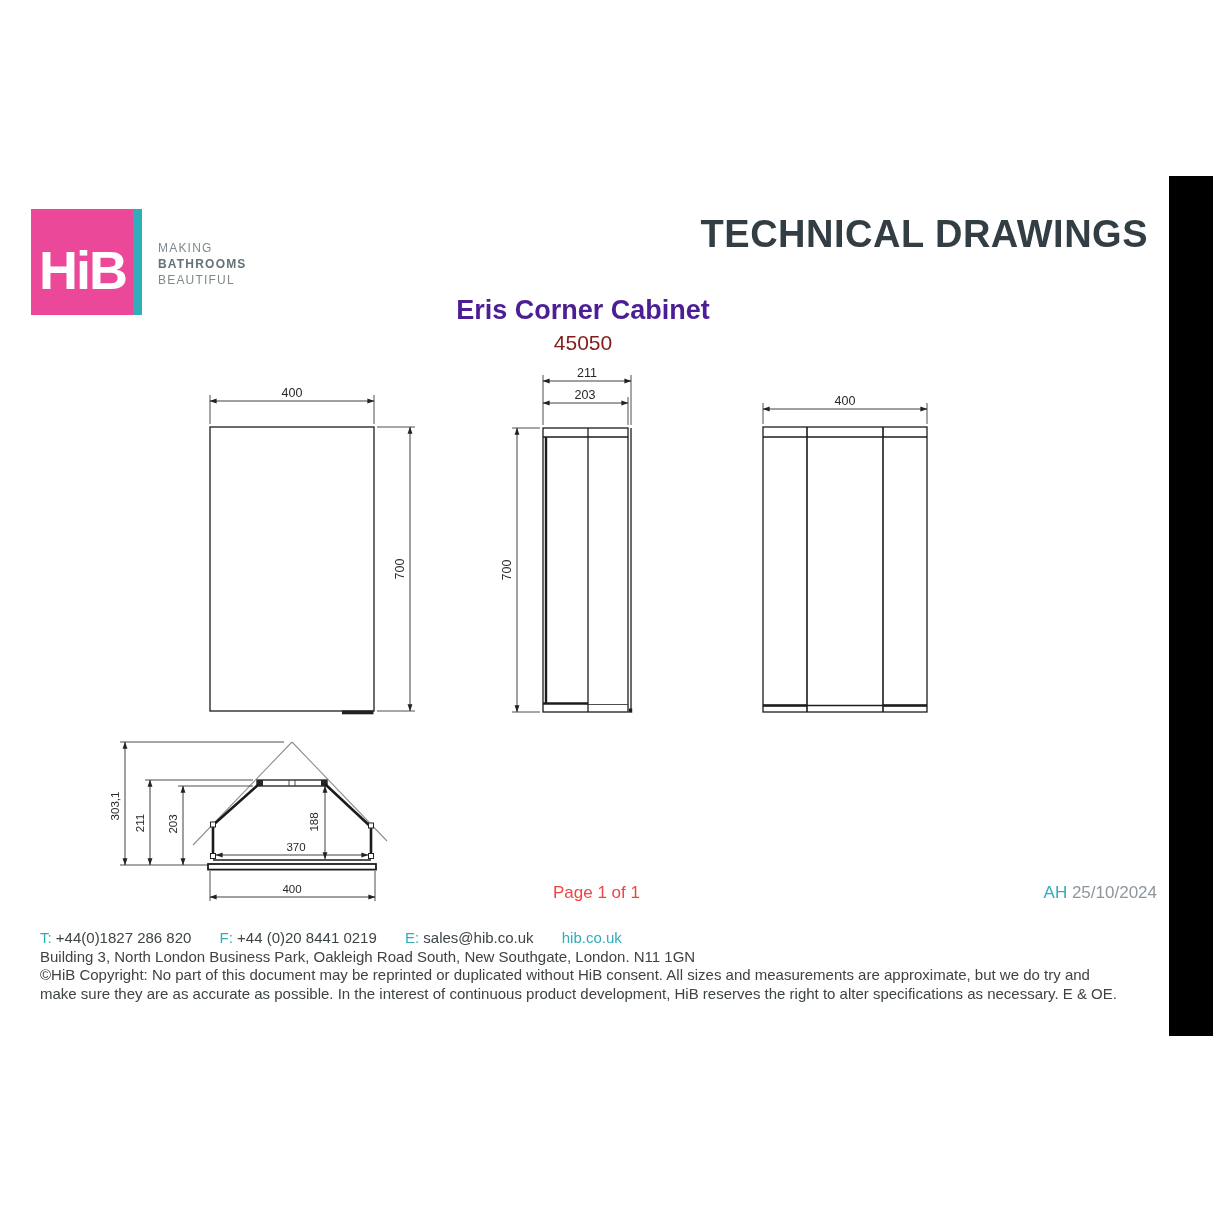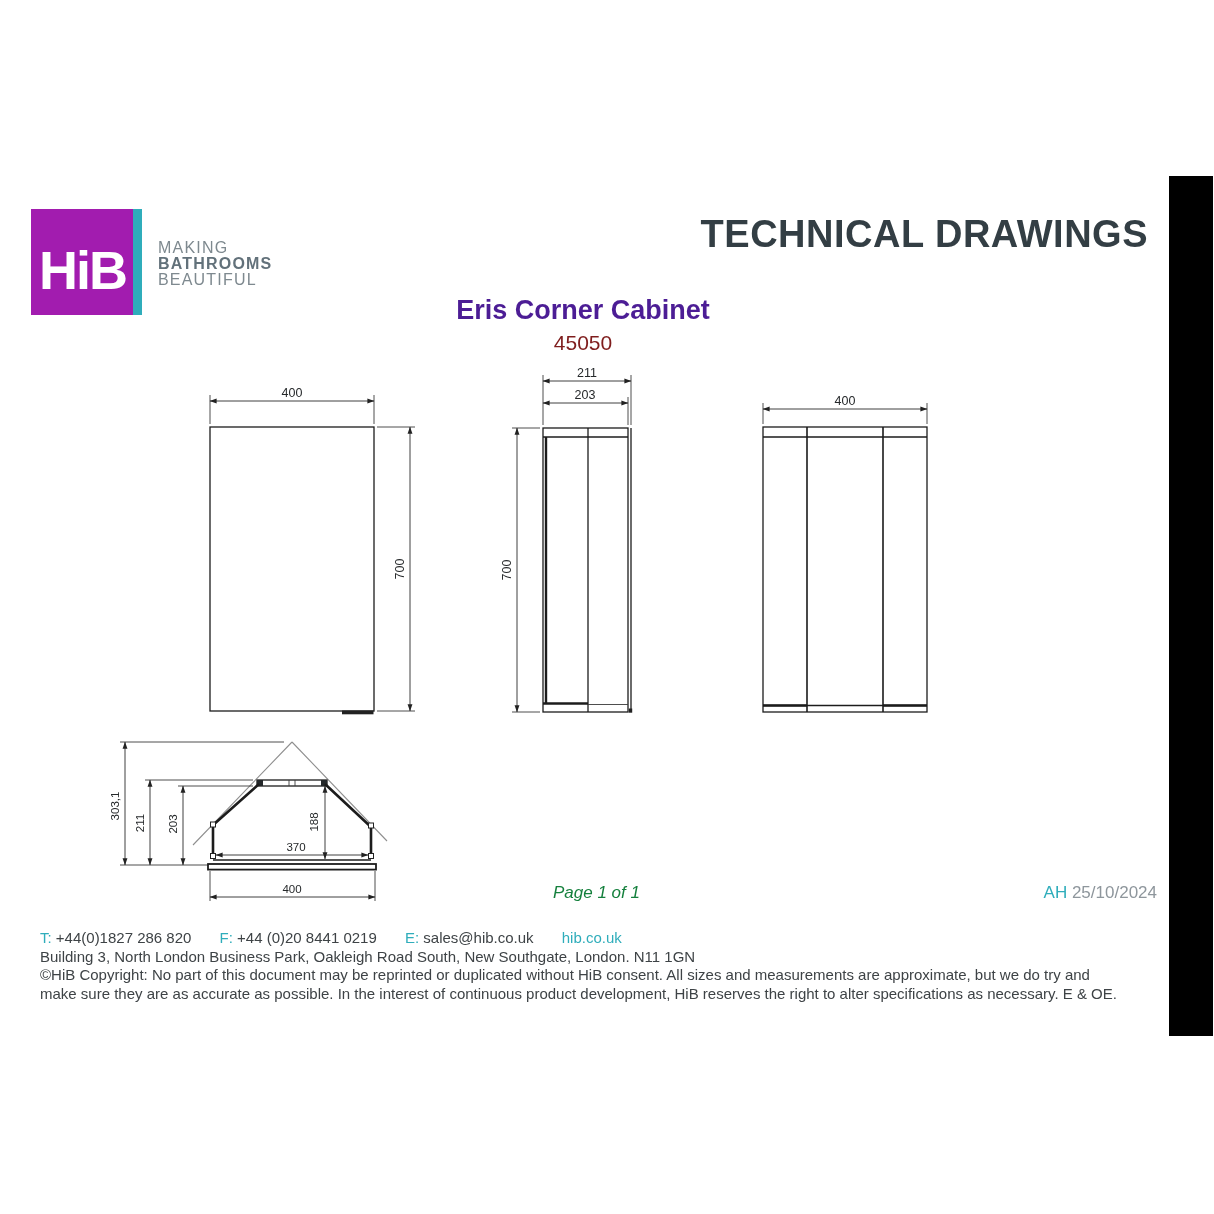--- a/index.html
+++ b/index.html
@@ -2,24 +2,24 @@
 <html><head>
 <meta charset="utf-8">
 <style>
   html,body{margin:0;padding:0;background:#fff;}
   .page{
     position:relative;width:1214px;height:1214px;background:#ffffff;overflow:hidden;
     font-family:"Liberation Sans","DejaVu Sans",sans-serif;
   }
   .black-bar{position:absolute;left:1169px;top:176px;width:44px;height:860px;background:#000;}
   
-  .logo-square{position:absolute;left:31px;top:209px;width:102px;height:106px;background:#a21caf;}
+  .logo-square{position:absolute;left:31px;top:209px;width:102px;height:106px;background:#ec4899;}
   .logo-strip{position:absolute;right:-9px;top:0;width:9px;height:106px;background:#2fadbb;}
   .logo-text{position:absolute;left:8px;bottom:14px;color:#fff;font-size:54px;font-weight:bold;letter-spacing:-2px;}
-  .tagline{position:absolute;left:158px;top:240px;font-size:16px;line-height:16px;letter-spacing:1.2px;color:#7e898f;}
+  .tagline{position:absolute;left:158px;top:240px;font-size:12px;line-height:16px;letter-spacing:1.2px;color:#7e898f;}
   .tagline .bold{color:#62717a;font-weight:bold;}
   
   .doc-title{position:absolute;top:213px;left:500px;width:648px;margin:0;text-align:right;
     font-size:38px;font-weight:bold;color:#333e44;letter-spacing:.5px;}
   .product-name{position:absolute;top:295px;left:383px;width:400px;margin:0;text-align:center;
     font-size:27px;font-weight:bold;color:#4c1d95;}
   .product-code{position:absolute;top:331px;left:383px;width:400px;text-align:center;
     font-size:21px;color:#7f1d1d;}
   
   .drawings{position:absolute;left:0;top:360px;}
@@ -28,21 +28,21 @@
   .thick{stroke:#1c1c1c;stroke-width:2.4;fill:none;}
   .thk2{stroke:#1c1c1c;stroke-width:2.6;fill:none;}
   .thin{stroke:#3a3a3a;stroke-width:.9;fill:none;}
   .wall{stroke:#8f8f8f;stroke-width:1.1;fill:none;}
   .dimln{stroke:#2a2a2a;stroke-width:.9;fill:none;}
   .dim{font-family:"Liberation Sans","DejaVu Sans",sans-serif;font-size:12.5px;fill:#26292b;text-anchor:middle;}
   .dim-sm{font-size:11.5px;}
   .blk{fill:#fff;stroke:#222;stroke-width:1;}
   .fillrect{fill:#fff;}
   
-  .page-indicator{position:absolute;left:553px;top:883px;font-size:17px;color:#15803d;font-style:italic;}
+  .page-indicator{position:absolute;left:553px;top:883px;font-size:17px;color:#ef4444;}
   .revision{position:absolute;right:57px;top:883px;font-size:17px;color:#8e969c;}
   .teal{color:#2fadbb;}
   .footer{position:absolute;left:40px;top:929px;width:1128px;font-size:15px;line-height:18.5px;color:#3e4346;}
   .contact-item{margin-right:24px;}
   .website{color:#2fadbb;text-decoration:none;}
 </style>
 </head>
 <body>
 
 <div class="page">

